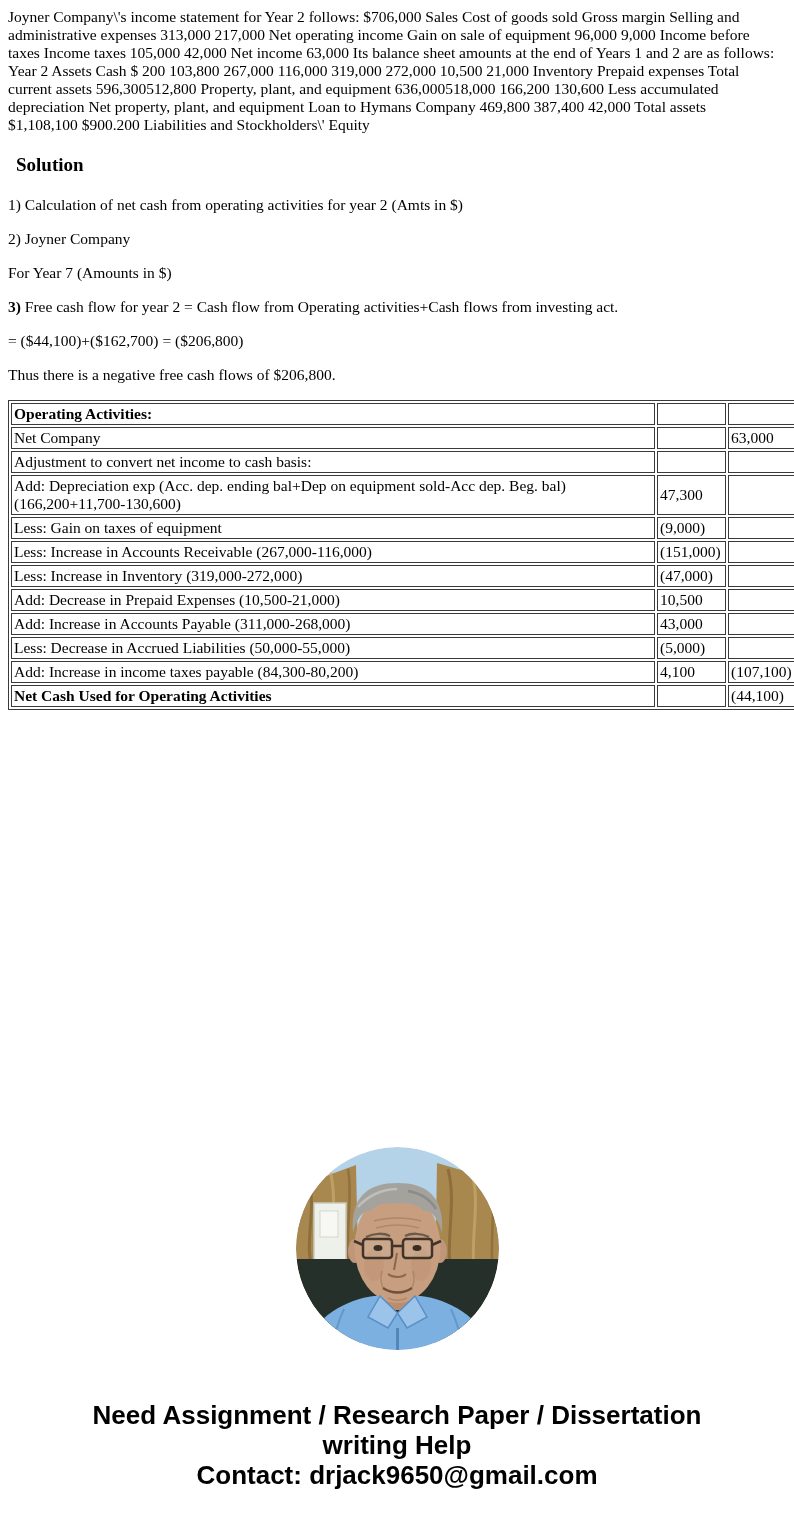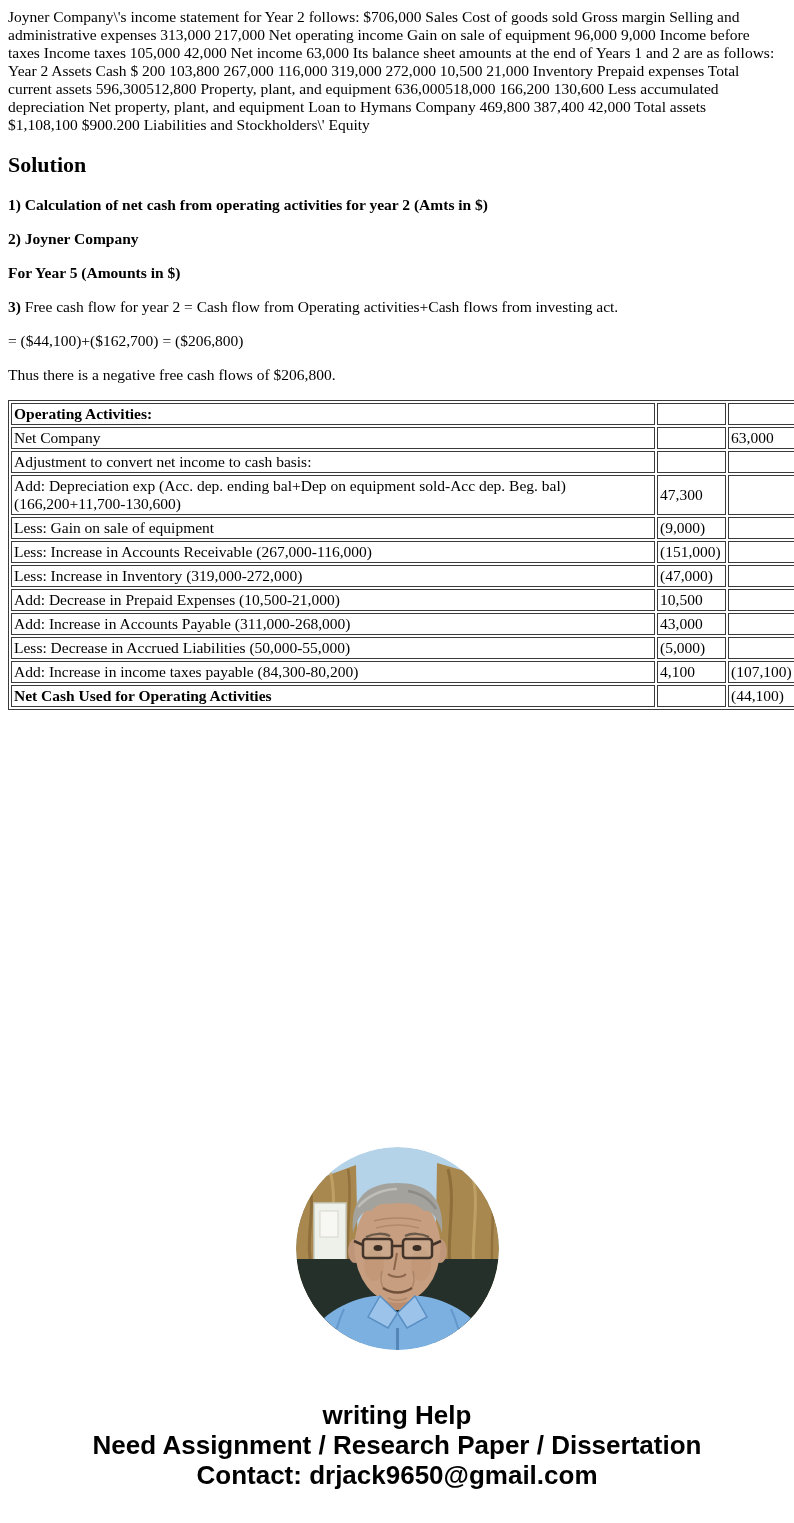--- a/index.html
+++ b/index.html
@@ -15,26 +15,26 @@
     padding: 8px 8px 0 8px;
     box-sizing: border-box;
     font-family: "Liberation Serif", "DejaVu Serif", serif;
     color: #000000;
   }
   p.doc-text {
     font-size: 15.5px;
     line-height: 18px;
     margin: 0 8px 16px 0;
   }
-  p.bold-line { font-weight: bold; }
+  p.bold-line { font-weight: normal; }
   h3.solution-heading {
-    font-size: 22px;
+    font-size: 19px;
     line-height: 19px;
     font-weight: bold;
-    margin: 21px 0 22px 0;
+    margin: 21px 0 22px 8px;
   }
   .prefix-bold { font-weight: bold; }
 
   table.cf-table {
     border-collapse: separate;
     border-spacing: 2px;
     border: 1px solid #3a3a3a;
     width: 778px;
     table-layout: fixed;
     margin: 0;
@@ -84,21 +84,21 @@
 
   <p class="doc-text">Joyner Company\'s income statement for Year 2 follows: $706,000 Sales Cost of goods sold Gross margin Selling and administrative expenses 313,000 217,000 Net operating income Gain on sale of equipment 96,000 9,000 Income before taxes Income taxes 105,000 42,000 Net income 63,000 Its balance sheet amounts at the end of Years 1 and 2 are as follows: Year 2 Assets Cash $ 200 103,800 267,000 116,000 319,000 272,000 10,500 21,000 Inventory Prepaid expenses Total current assets 596,300512,800 Property, plant, and equipment 636,000518,000 166,200 130,600 Less accumulated depreciation Net property, plant, and equipment Loan to Hymans Company 469,800 387,400 42,000 Total assets $1,108,100 $900.200 Liabilities and Stockholders\' Equity</p>
 
   <h3 class="solution-heading">Solution</h3>
 
   <p class="doc-text bold-line">1) Calculation of net cash from operating activities for year 2 (Amts in $)</p>
 
   <p class="doc-text bold-line">2) Joyner Company</p>
 
 
-  <p class="doc-text bold-line">For Year 5 (Amounts in $)</p>
+  <p class="doc-text bold-line">For Year 7 (Amounts in $)</p>
 
   <p class="doc-text"><span class="prefix-bold">3)</span><span> Free cash flow for year 2 = Cash flow from Operating activities+Cash flows from investing act.</span></p>
 
   <p class="doc-text">= ($44,100)+($162,700) = ($206,800)</p>
 
   <p class="doc-text">Thus there is a negative free cash flows of $206,800.</p>
 
   <table class="cf-table">
     <tbody>
       <tr class="bold-row">
@@ -115,21 +115,21 @@
         <td class="col-label">Adjustment to convert net income to cash basis:</td>
         <td class="col-amount"></td>
         <td class="col-total"></td>
       </tr>
       <tr>
         <td class="col-label">Add: Depreciation exp (Acc. dep. ending bal+Dep on equipment sold-Acc dep. Beg. bal) (166,200+11,700-130,600)</td>
         <td class="col-amount">47,300</td>
         <td class="col-total"></td>
       </tr>
       <tr>
-        <td class="col-label">Less: Gain on sale of equipment</td>
+        <td class="col-label">Less: Gain on taxes of equipment</td>
         <td class="col-amount">(9,000)</td>
         <td class="col-total"></td>
       </tr>
       <tr>
         <td class="col-label">Less: Increase in Accounts Receivable (267,000-116,000)</td>
         <td class="col-amount">(151,000)</td>
         <td class="col-total"></td>
       </tr>
       <tr>
         <td class="col-label">Less: Increase in Inventory (319,000-272,000)</td>
@@ -232,18 +232,18 @@
         <path d="M119,149 L131,170 L111,181 L101.5,166 Z" fill="#9cc4ea" stroke="#5a8fc4" stroke-width="1.5"></path>
 
         <path d="M48,162 C42,175 38,190 36,203" stroke="#5a8fc4" stroke-width="2" fill="none" opacity="0.7"></path>
         <path d="M155,162 C161,175 165,190 167,203" stroke="#5a8fc4" stroke-width="2" fill="none" opacity="0.7"></path>
         <path d="M101.5,181 L101.5,203" stroke="#4a7cb0" stroke-width="3" opacity="0.8"></path>
       </g>
     </svg>
   </div>
 
   <div class="footer-banner">
+    <div>Need Assignment / Research Paper / Dissertation</div>
     <div>writing Help</div>
-    <div>Need Assignment / Research Paper / Dissertation</div>
     <div>Contact: drjack9650@gmail.com</div>
   </div>
 
 </div>
 
 </body></html>

